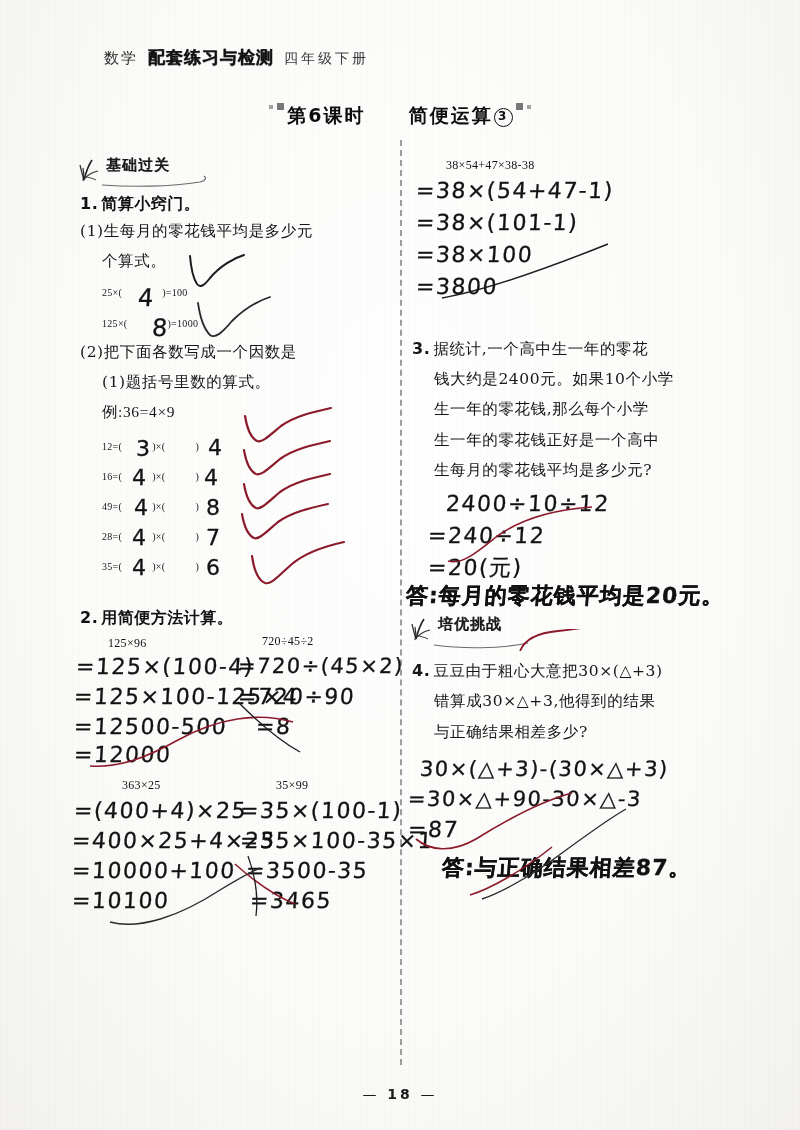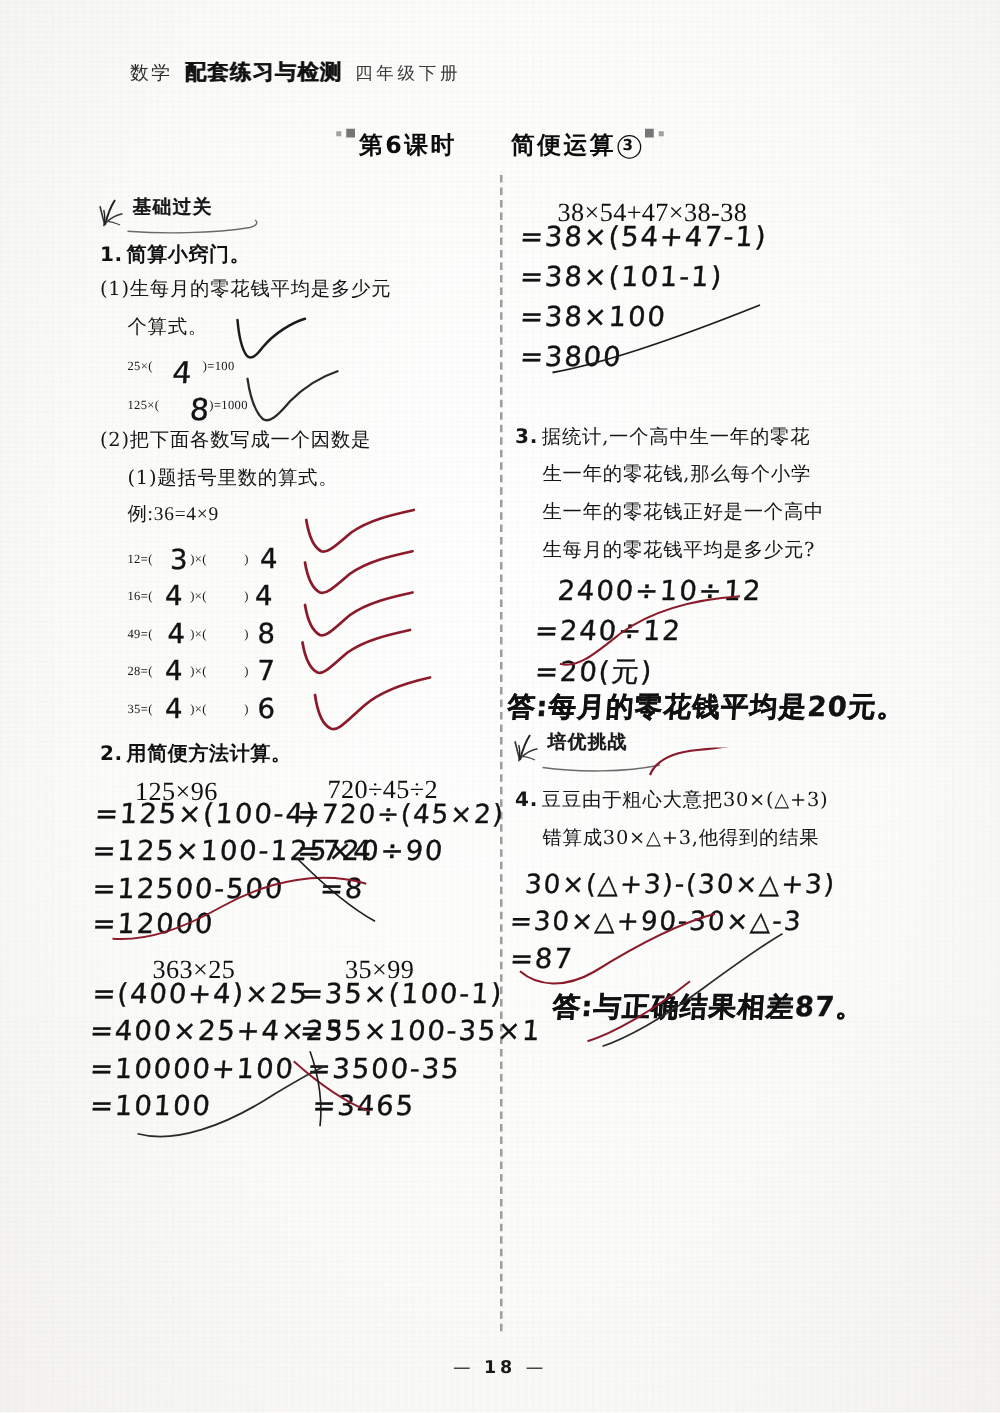--- a/index.html
+++ b/index.html
@@ -106,21 +106,21 @@
     white-space:nowrap;
     -webkit-text-stroke:0.3px #111;
     transform-origin:left center;
   }
   .hw-lean{transform:skewX(-4deg);}
   .hw-ans{font-size:21px;letter-spacing:1px;font-weight:bold;}
   .abs{position:absolute;}
   .red{color:#8b1a2b;}
   svg.mark{position:absolute;overflow:visible;pointer-events:none;}
   .prob-label{
-    font-family:"Liberation Serif",serif;font-size:21px;
+    font-family:"Liberation Serif",serif;font-size:12px;
     letter-spacing:.3px;color:#111;
   }
   
   .footer{
     position:absolute;left:0;right:0;bottom:28px;
     text-align:center;
     font-family:"DejaVu Sans",sans-serif;font-size:14px;font-weight:bold;color:#1a1a1a;
     letter-spacing:3px;
   }
   .footer i{font-style:normal;font-weight:normal;}
@@ -240,21 +240,21 @@
           <span class="hw abs" style="left:52px;top:-3px;">4</span>
           <span class="hw abs" style="left:126px;top:-3px;">6</span>
           <svg class="mark red" style="left:158px;top:-4px;width:120px;height:48px;" viewBox="0 0 120 48">
             <path d="M14 10 C16 24 20 34 27 37 C33 39 40 30 54 18 C68 6 88 0 106 -4" stroke="#8b1a2b" stroke-width="2.2" fill="none" stroke-linecap="round"></path>
           </svg>
         </div>
       </div>
     </div>
 
     
-    <div class="q" style="margin-top:10px;position:relative;">
+    <div class="q" style="margin-top:25px;position:relative;">
       <div class="q-head">
         <span class="q-num">2.</span><span>用简便方法计算。</span>
       </div>
 
       <div style="position:relative;height:140px;">
         <span class="prob-label abs" style="left:28px;top:6px;">125×96</span>
         <span class="prob-label abs" style="left:182px;top:4px;">720÷45÷2</span>
 
         <span class="hw abs hw-lean" style="left:-4px;top:24px;">=125×(100-4)</span>
         <span class="hw abs hw-lean" style="left:-6px;top:54px;">=125×100-125×4</span>
@@ -306,20 +306,21 @@
       <svg class="mark" style="left:26px;top:84px;width:230px;height:64px;" viewBox="0 0 230 64">
         <path d="M4 58 C50 50 110 28 170 4" stroke="#1d1d1d" stroke-width="1.5" fill="none"></path>
       </svg>
     </div>
 
     
     <div class="q">
       <div class="q-line">
         <span class="q-num">3.</span><span>据统计,一个高中生一年的零花</span>
       </div>
+      <div class="q-line indent">钱大约是2400元。如果10个小学</div>
       <div class="q-line indent">生一年的零花钱,那么每个小学</div>
       <div class="q-line indent">生一年的零花钱正好是一个高中</div>
       <div class="q-line indent">生每月的零花钱平均是多少元?</div>
 
       <div style="position:relative;height:130px;">
         <span class="hw abs hw-lean" style="left:34px;top:6px;">2400÷10÷12</span>
         <span class="hw abs hw-lean" style="left:16px;top:38px;">=240÷12</span>
         <span class="hw abs hw-lean" style="left:16px;top:68px;">=20(元)</span>
         <span class="hw hw-ans abs hw-lean" style="left:-6px;top:96px;font-size:22px;">答:每月的零花钱平均是20元。</span>
         <svg class="mark" style="left:30px;top:20px;width:230px;height:70px;" viewBox="0 0 230 70">
@@ -343,20 +344,21 @@
         <path d="M88 22 C92 12 104 4 126 2 C146 0 160 -2 172 -6" stroke="#8b1a2b" stroke-width="1.8" fill="none"></path>
       </svg>
     </div>
 
     
     <div class="q" style="margin-top:6px;">
       <div class="q-line">
         <span class="q-num">4.</span><span>豆豆由于粗心大意把30×(△+3)</span>
       </div>
       <div class="q-line indent">错算成30×△+3,他得到的结果</div>
+      <div class="q-line indent">与正确结果相差多少?</div>
 
       <div style="position:relative;height:150px;">
         <span class="hw abs hw-lean" style="left:8px;top:10px;font-size:21px;">30×(△+3)-(30×△+3)</span>
         <span class="hw abs hw-lean" style="left:-4px;top:40px;font-size:21px;">=30×△+90-30×△-3</span>
         <span class="hw abs hw-lean" style="left:-4px;top:70px;">=87</span>
         <span class="hw hw-ans abs hw-lean" style="left:30px;top:106px;font-size:22px;">答:与正确结果相差87。</span>
         <svg class="mark" style="left:0px;top:44px;width:300px;height:110px;" viewBox="0 0 300 110">
           <path d="M4 48 C18 60 40 62 64 48 C96 28 130 10 160 2" stroke="#8b1a2b" stroke-width="1.7" fill="none"></path>
           <path d="M70 108 C88 102 118 86 150 62 C180 40 200 26 214 18" stroke="#2b2b2b" stroke-width="1.4" fill="none"></path>
           <path d="M58 104 C78 98 110 80 140 56" stroke="#8b1a2b" stroke-width="1.6" fill="none"></path>

